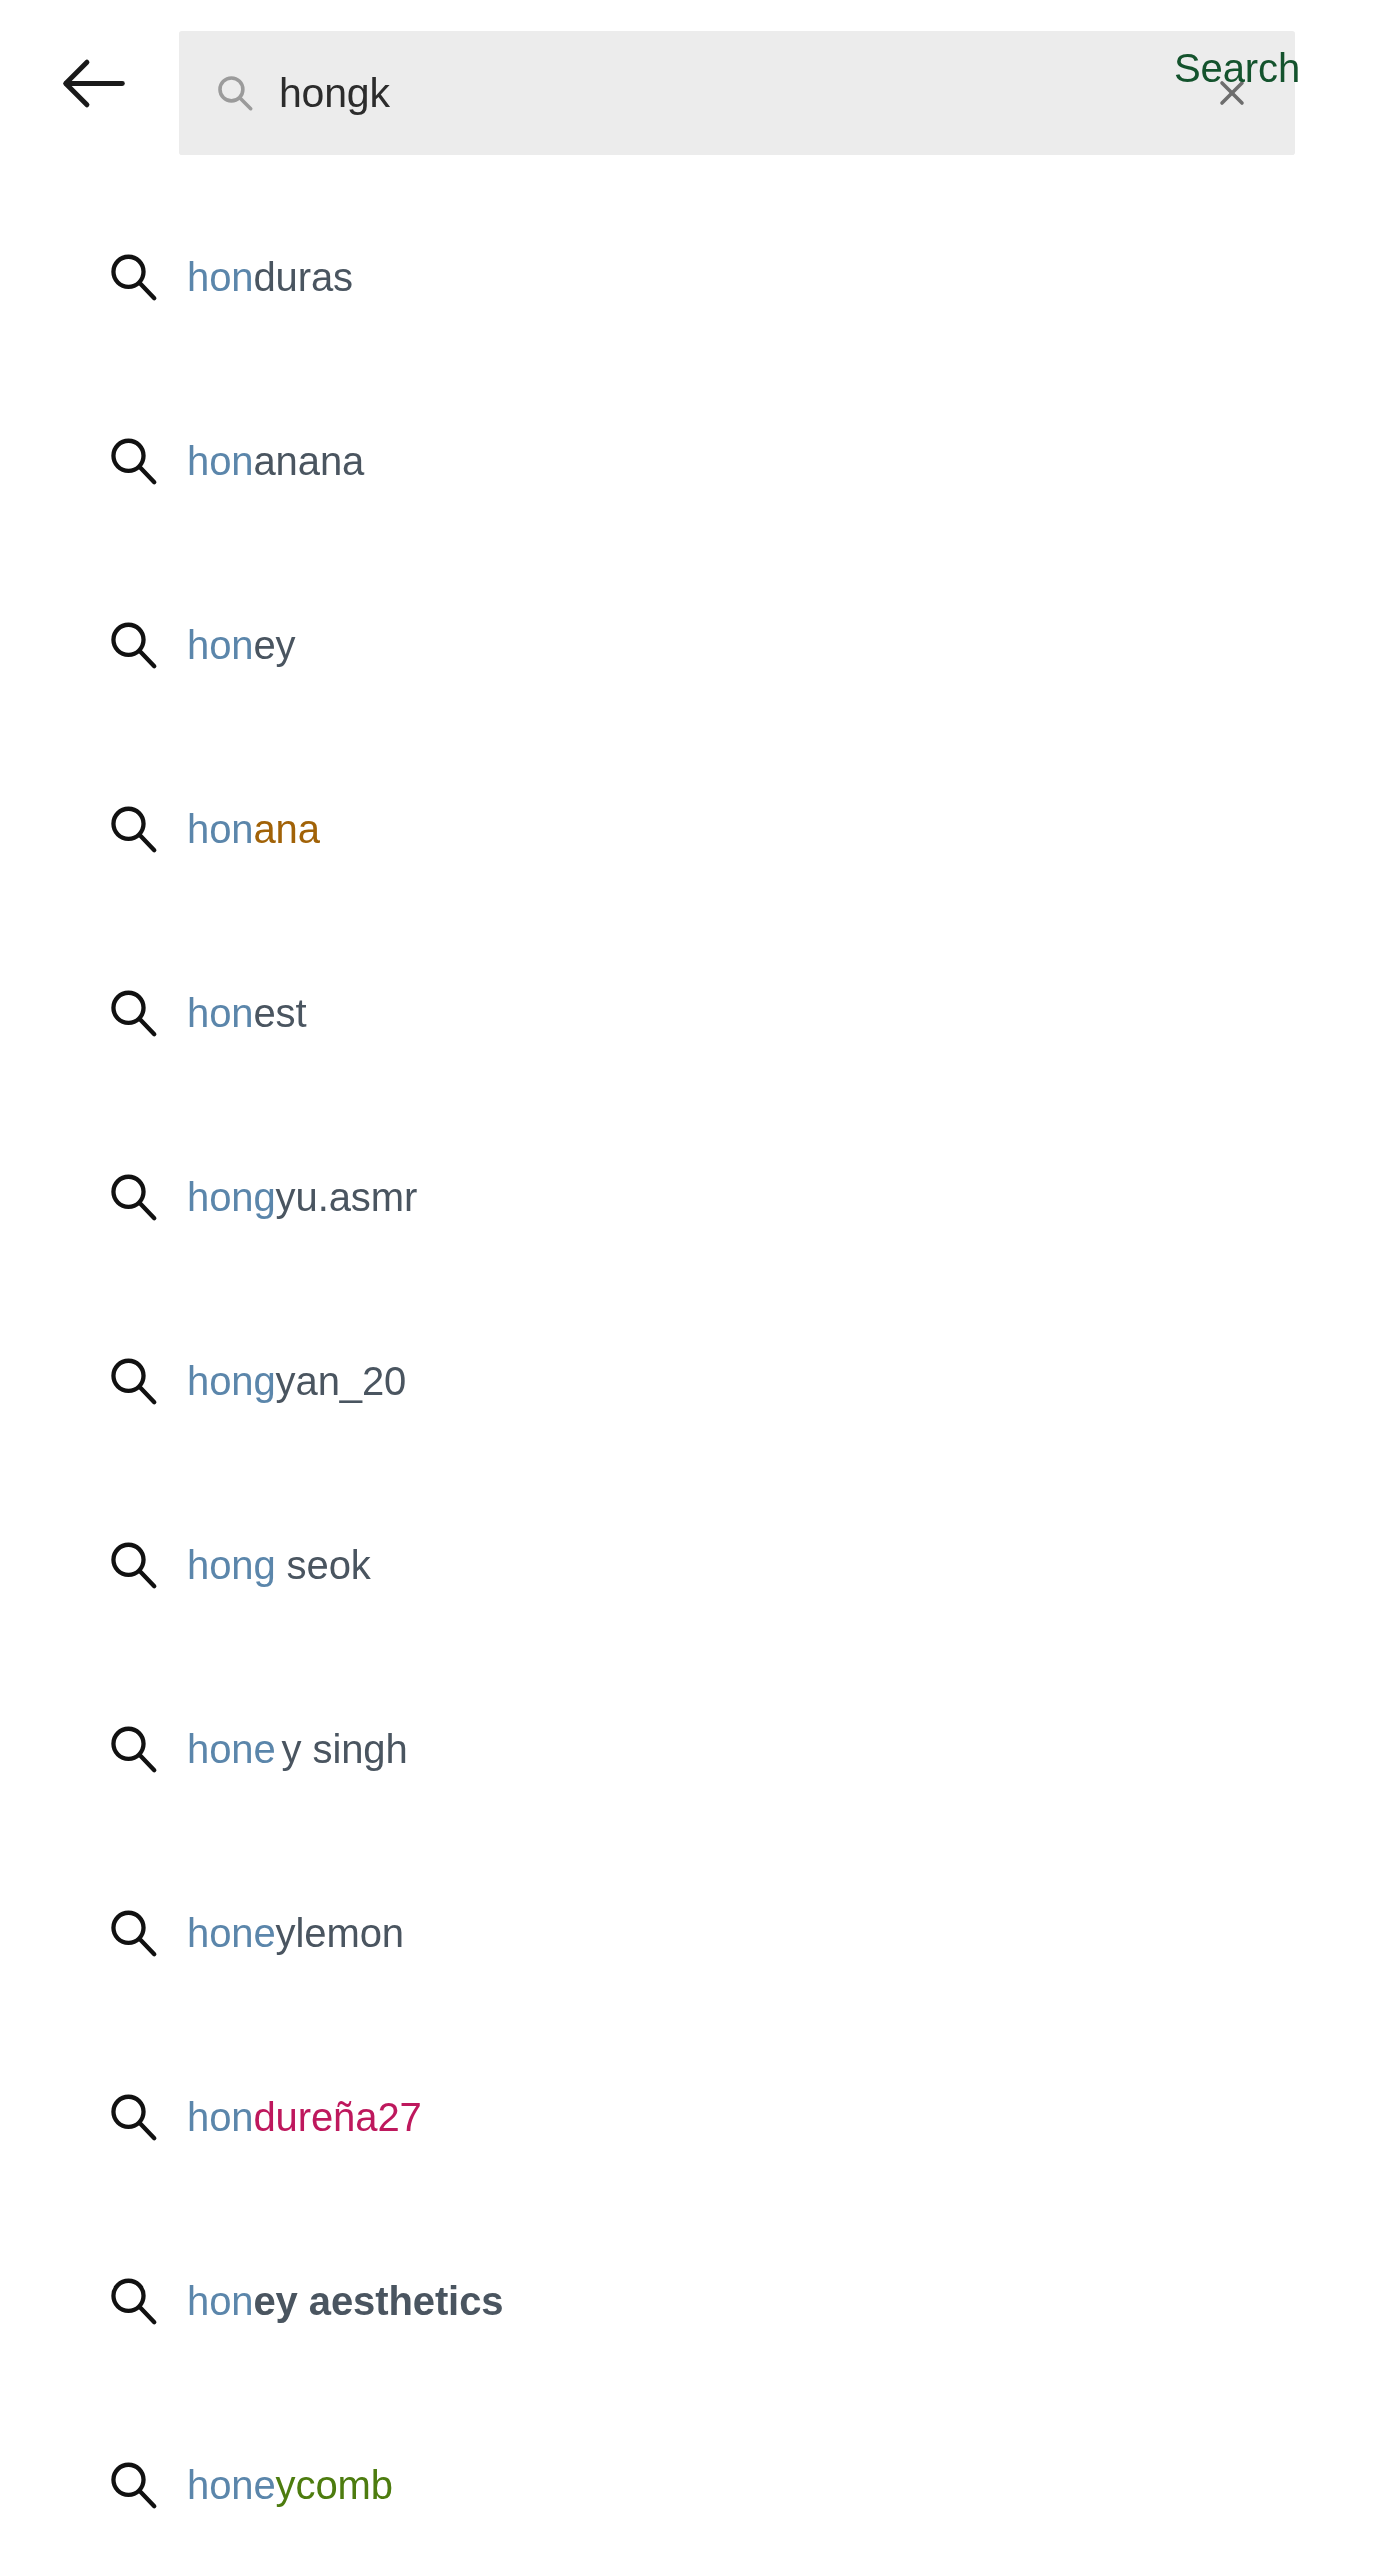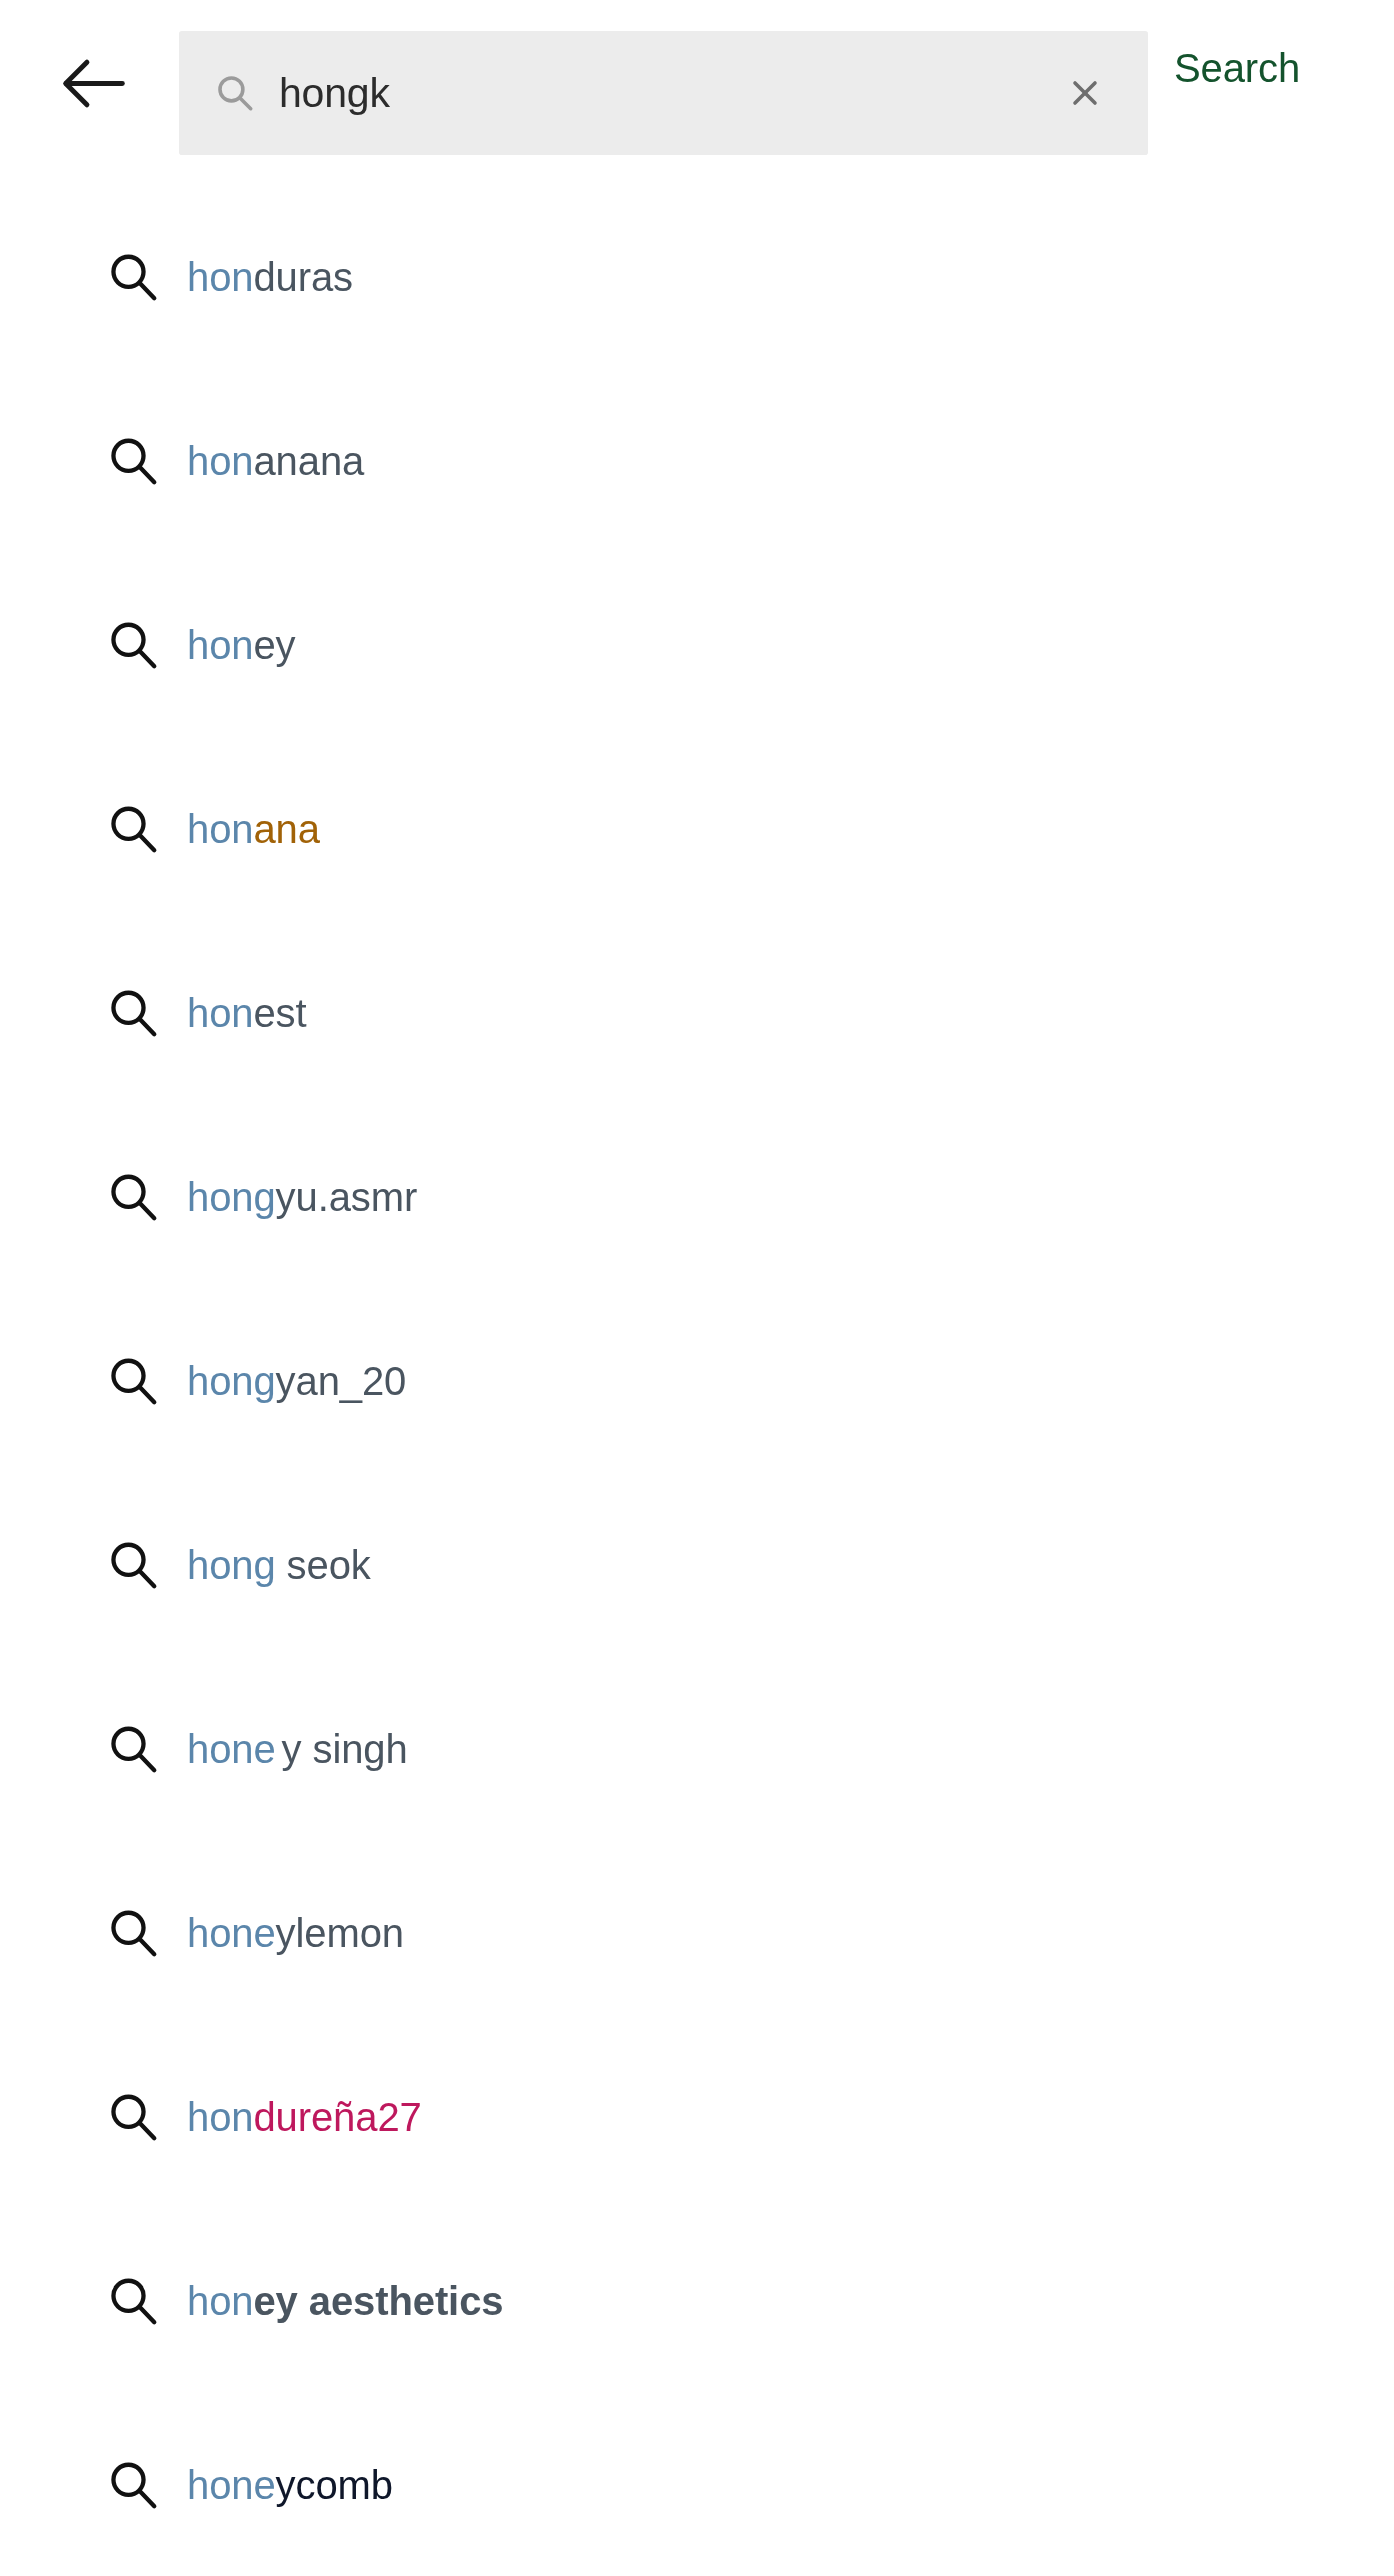--- a/index.html
+++ b/index.html
@@ -39,21 +39,21 @@
     background: transparent;
     border: none;
     padding: 0;
   }
   .back-button svg { display: block; }
 
   .search-field {
     position: absolute;
     left: 179px;
     top: 31px;
-    width: 969px;
+    width: 1116px;
     height: 124px;
     background: #ececec;
     border-radius: 2.8px;
     display: flex;
     align-items: center;
     box-sizing: border-box;
     padding: 0 20px 0 36px;
   }
 
   .field-search-icon {
@@ -302,16 +302,16 @@
       </span>
       <span class="suggestion-text"><span class="match" style="color: rgb(91, 134, 171);">hon</span><span class="rest" style="color: rgb(74, 85, 96); font-weight: bold;">ey aesthetics</span></span>
     </li>
     <li class="suggestion-item">
       <span class="row-search-icon">
         <svg width="53" height="53" viewBox="0 0 74 74" fill="none" xmlns="http://www.w3.org/2000/svg">
           <circle cx="30" cy="29" r="21" stroke="#111111" stroke-width="6" fill="none"></circle>
           <path d="M46 45 L66 66" stroke="#111111" stroke-width="6" stroke-linecap="round"></path>
         </svg>
       </span>
-      <span class="suggestion-text"><span class="match" style="color: rgb(91, 134, 171);">hone</span><span class="rest" style="color: #0f172a;">ycomb</span></span>
+      <span class="suggestion-text"><span class="match" style="color: rgb(91, 134, 171);">hone</span><span class="rest" style="color: #4d7c0f;">ycomb</span></span>
     </li>
   </ul>
 
 
 </body></html>

